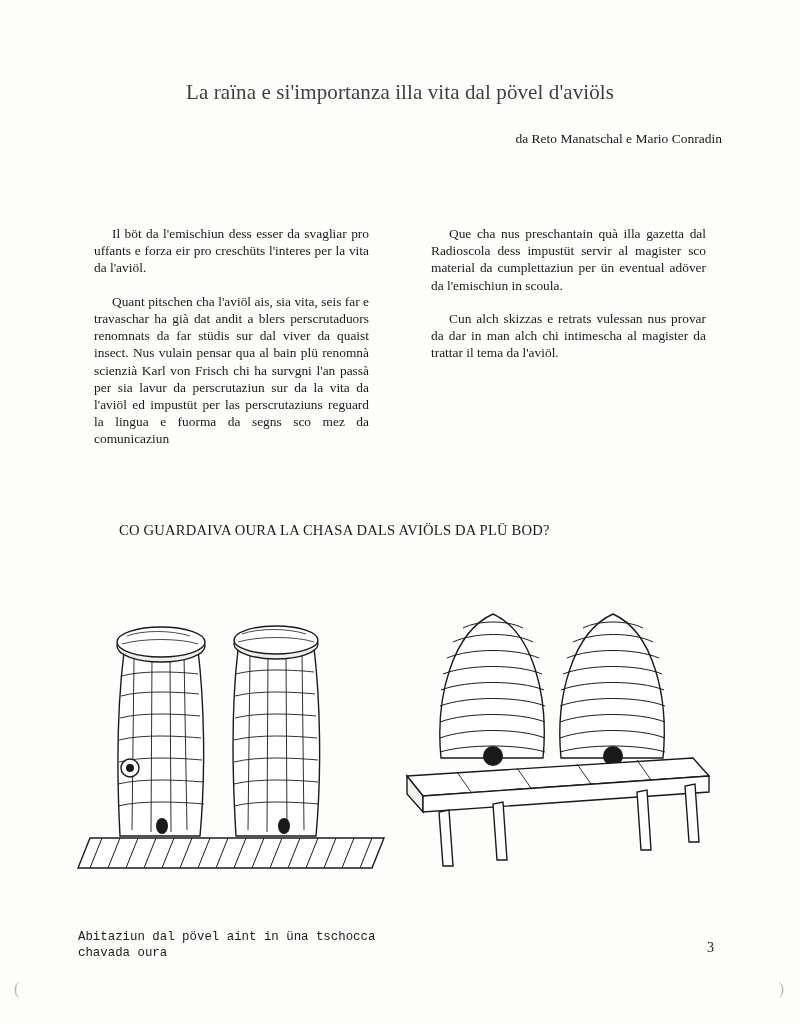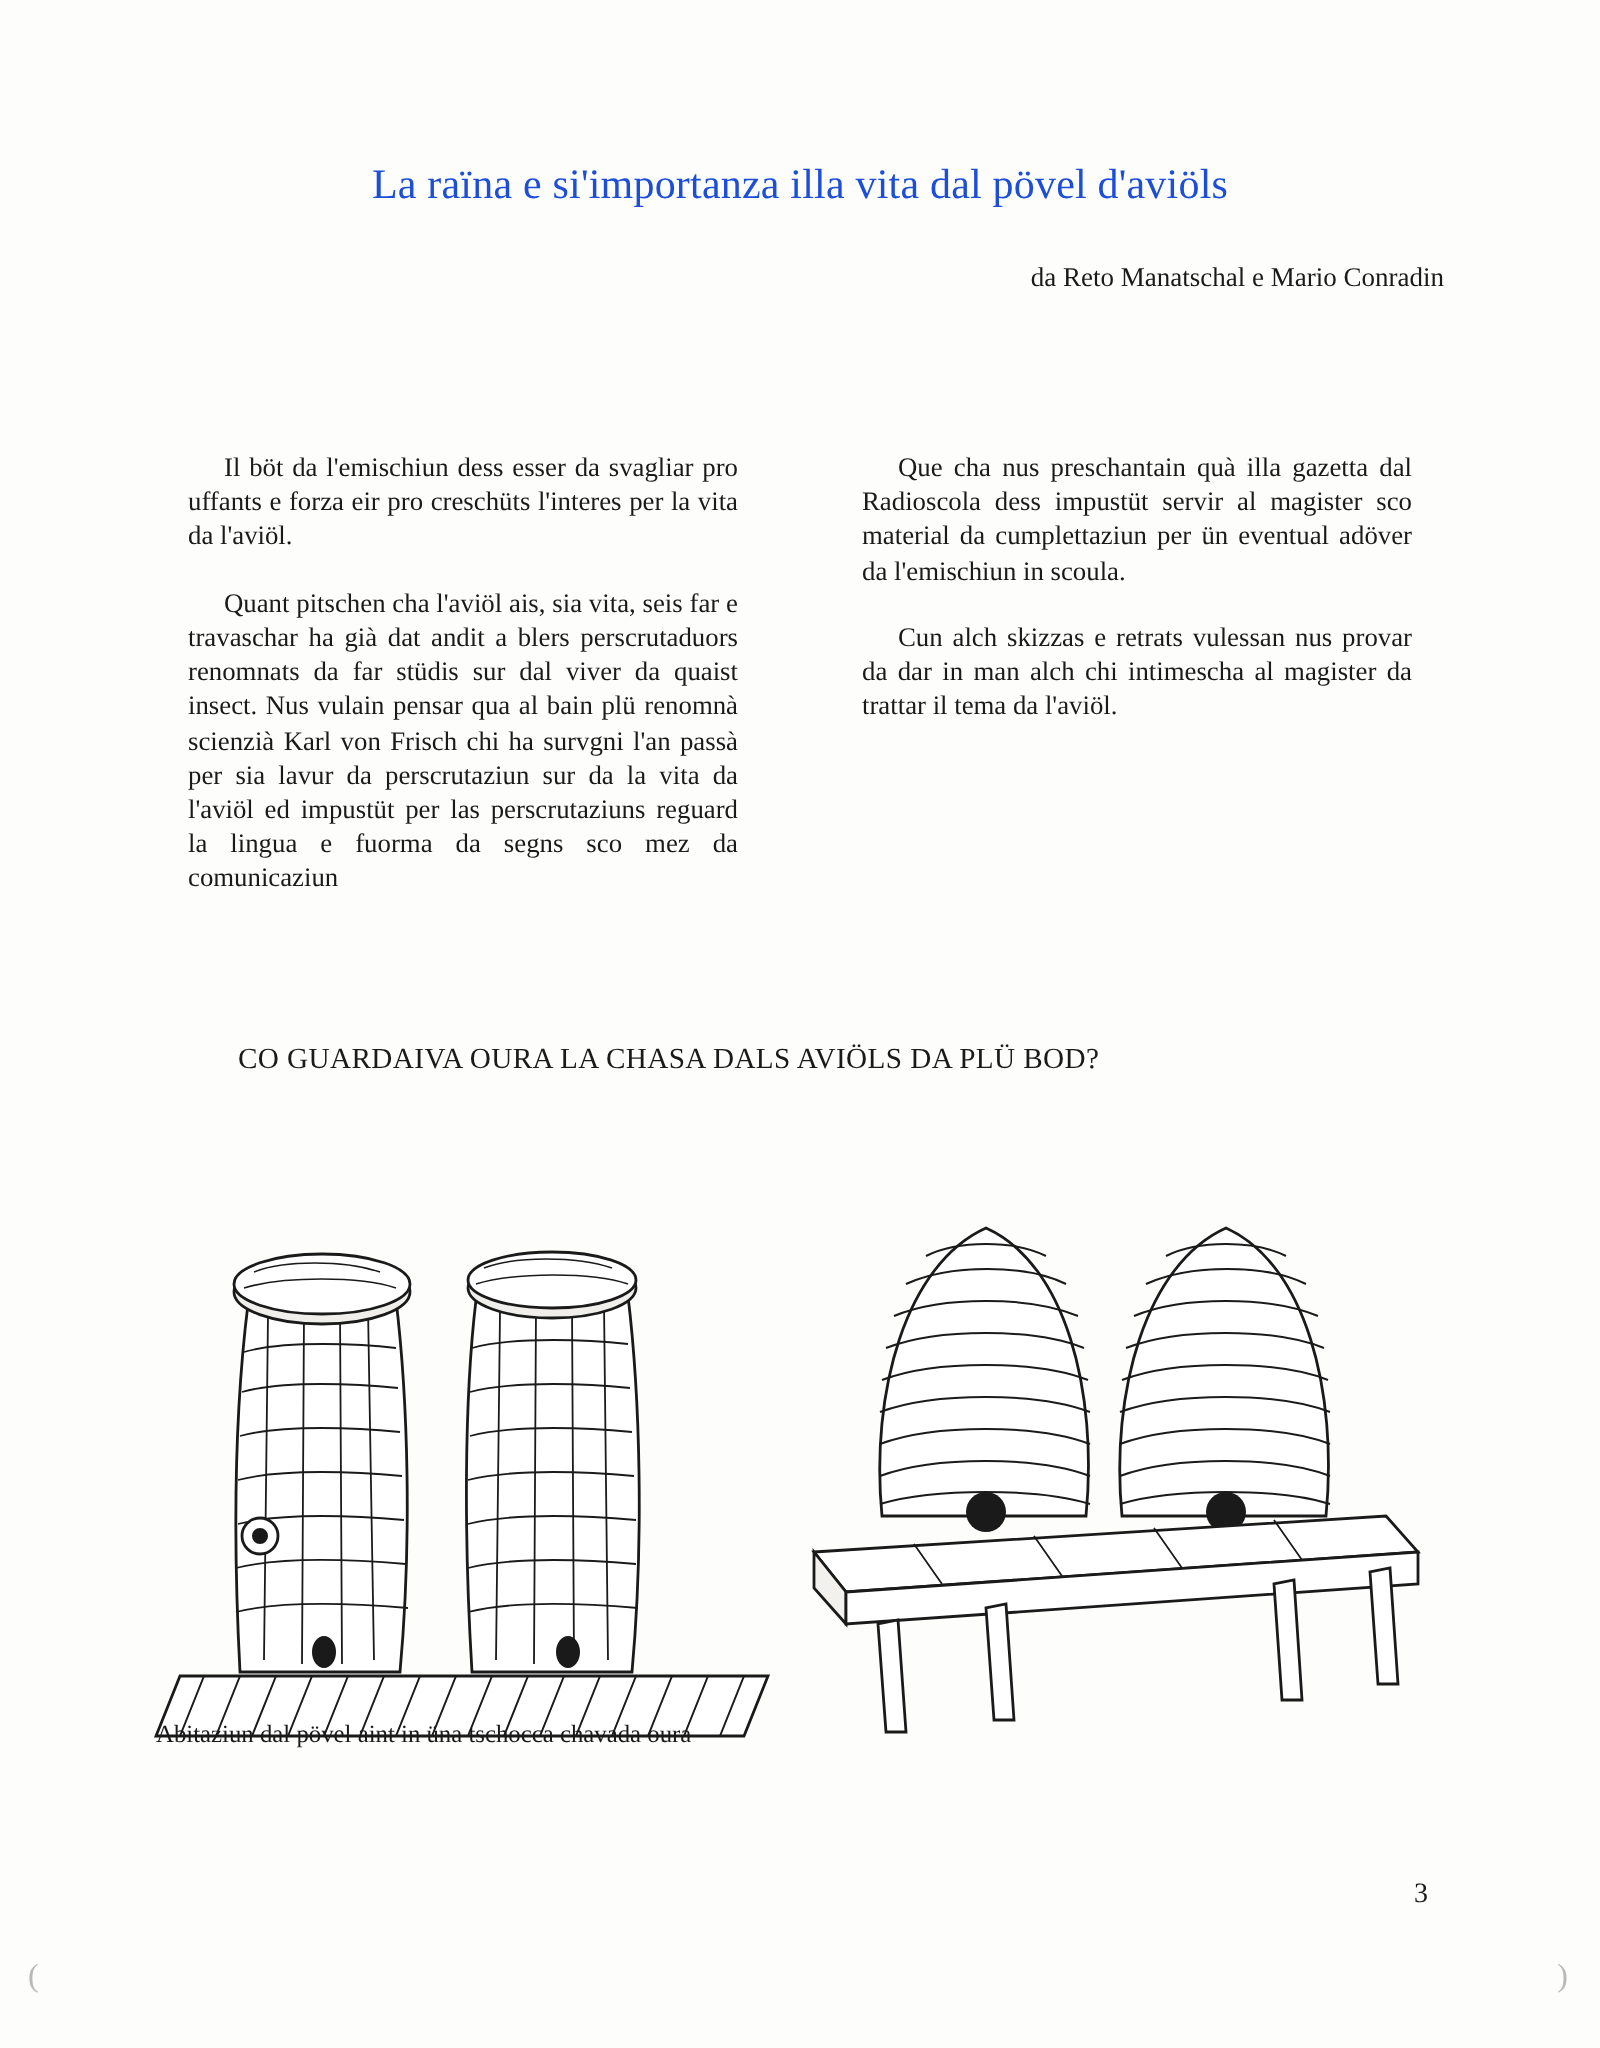--- a/index.html
+++ b/index.html
@@ -29,21 +29,21 @@
   }
   .title {
     position: absolute;
     top: 66px;
     left: 0;
     right: 0;
     text-align: center;
     font-size: 21px;
     font-weight: normal;
     letter-spacing: 0.1px;
-    color: #1d4ed8;
+    color: #404040;
   }
   .byline {
     position: absolute;
     top: 131px;
     left: 0;
     right: 0;
     text-align: right;
     font-size: 13.5px;
     color: #1a1a1a;
   }
@@ -90,23 +90,24 @@
   }
   .fig-left { left: 0; width: 330px; }
   .fig-right { left: 325px; width: 330px; }
   .caption {
     position: absolute;
     font-size: 12.4px;
     line-height: 1.25;
     color: #1a1a1a;
   }
   .caption-left {
-    top: 860px;
+    top: 930px;
     left: 0;
     width: 318px;
+    font-family: Liberation Mono, monospace;
   }
   .caption-right {
     top: 906px;
     left: 322px;
     width: 330px;
   }
   .page-number {
     position: absolute;
     top: 940px;
     right: 8px;

